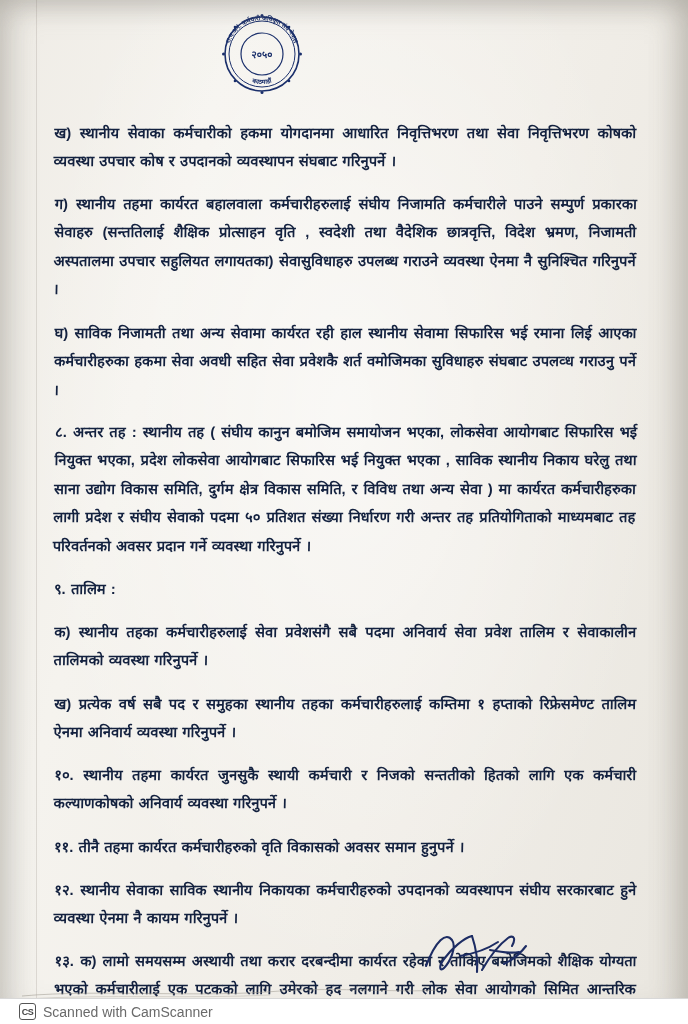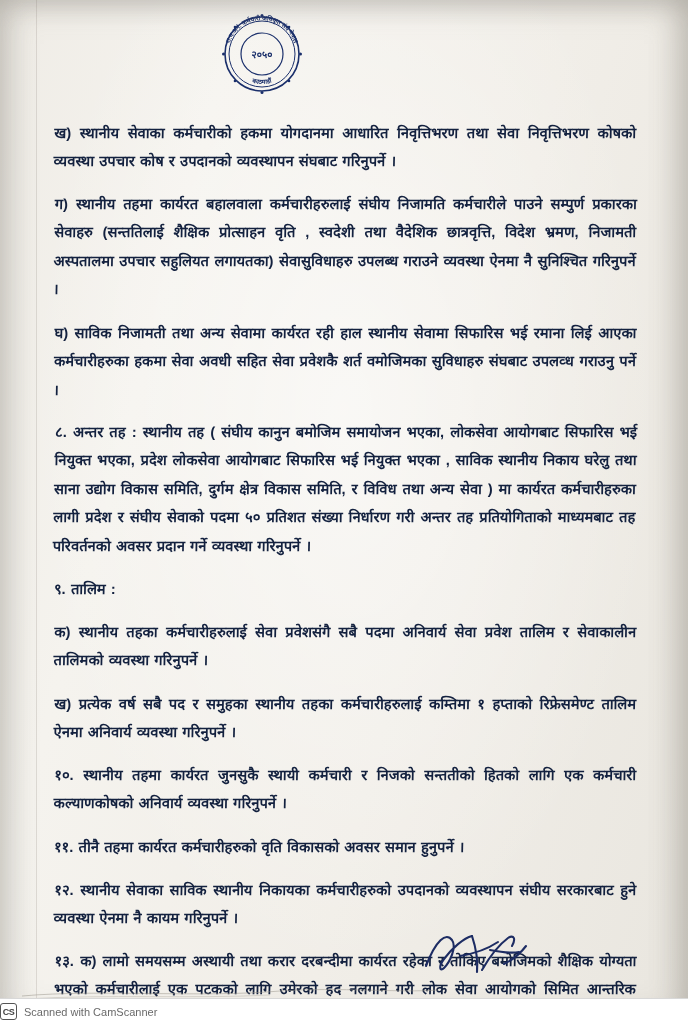--- a/index.html
+++ b/index.html
@@ -100,40 +100,40 @@
   
   .footer {
     position: absolute;
     left: 0;
     bottom: 0;
     width: 688px;
     height: 26px;
     background: #ffffff;
     display: flex;
     align-items: center;
-    padding-left: 0;
+    padding-left: 19px;
     border-top: 1px solid #d8d8d8;
   }
   .cs-badge {
     width: 17px;
     height: 17px;
     border: 1.4px solid #555;
     border-radius: 3px;
     font-size: 9px;
     font-weight: 700;
     color: #444;
     display: flex;
     align-items: center;
     justify-content: center;
     margin-right: 7px;
     font-family: "Liberation Sans", sans-serif;
     letter-spacing: -0.5px;
   }
   .cs-text {
-    font-size: 11px;
+    font-size: 14px;
     color: #6a6a6a;
     font-family: "Liberation Sans", sans-serif;
   }
 </style>
 </head>
 <body>
 
 <div class="page">
   <div class="paper-tint"></div>
   <div class="left-margin-line"></div>

